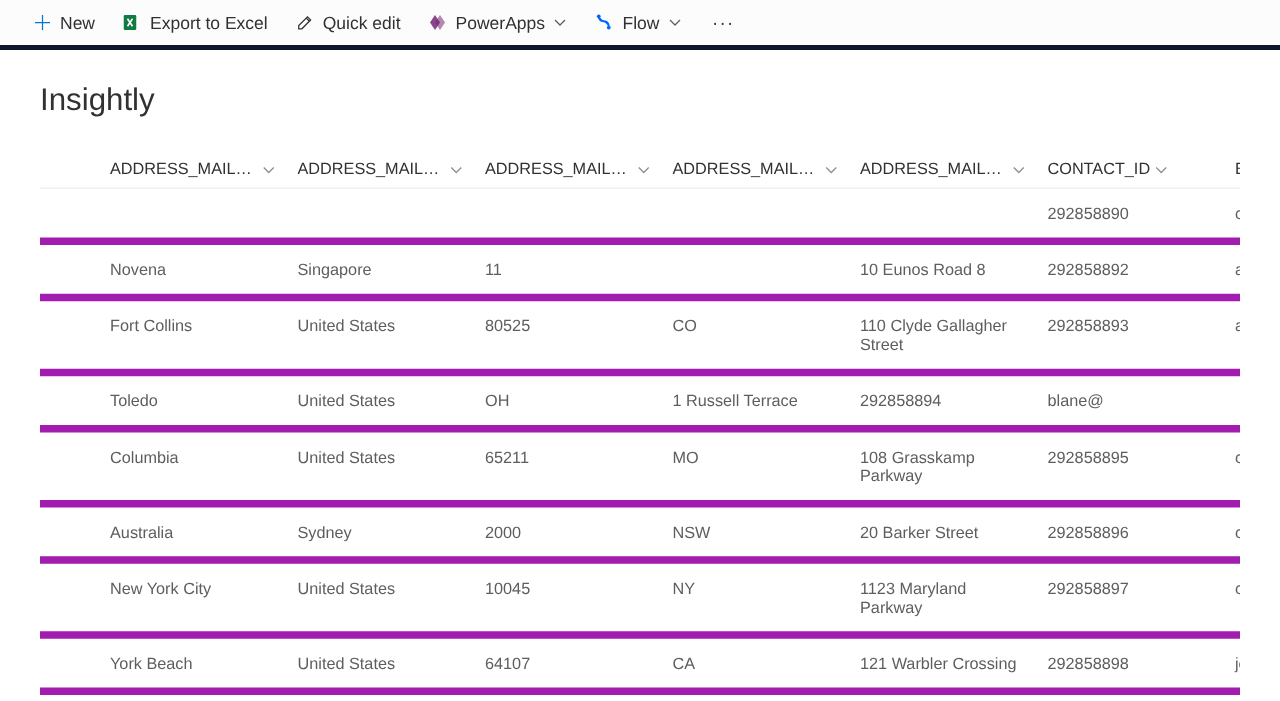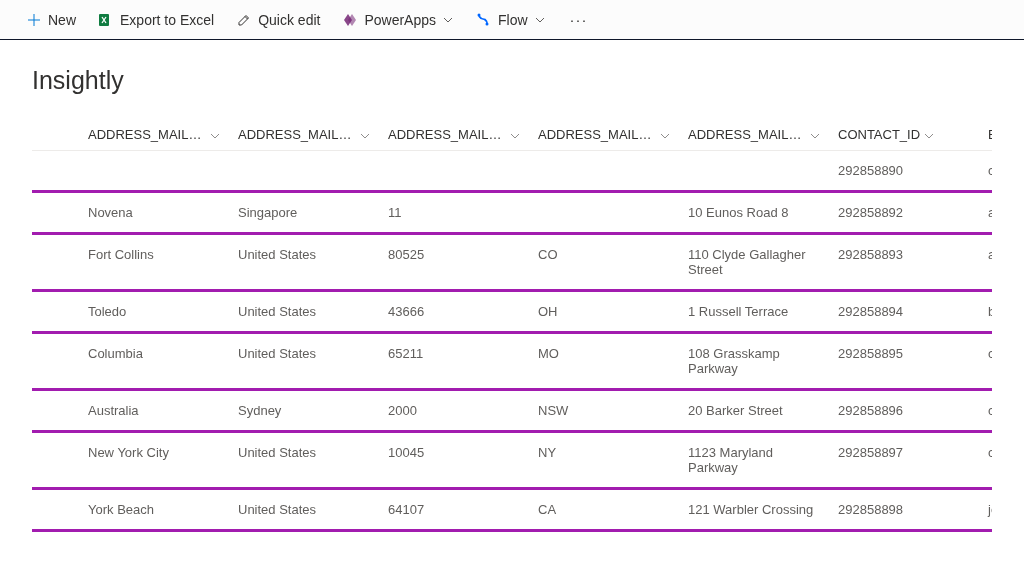--- a/index.html
+++ b/index.html
@@ -8,21 +8,21 @@
       font-size: 14px;
       color: #323130;
       background: #fff;
       overflow-x: hidden;
     }
     .toolbar {
       display: flex;
       align-items: center;
       padding: 6px 18px;
       gap: 6px;
-      border-bottom: 1px solid #0f172a;
+      border-bottom: 4px solid #0f172a;
       background: #fcfcfc;
       height: 40px;
     }
     .toolbar-item {
       display: inline-flex;
       align-items: center;
       gap: 6px;
       padding: 4px 8px;
       cursor: pointer;
       color: #323130;
@@ -83,21 +83,21 @@
       text-overflow: ellipsis;
     }
     .list-header-cell .header-chevron {
       flex-shrink: 0;
       width: 12px;
       height: 12px;
       opacity: 0.7;
     }
     .list-row {
       display: flex;
-      border-bottom: 3px solid #a21caf;
+      border-bottom: 6px solid #a21caf;
       min-height: 42px;
       padding: 12px 0;
     }
     .list-cell {
       font-size: 13px;
       color: #605e5c;
       padding: 0 8px;
       overflow: hidden;
       word-wrap: break-word;
       display: flex;
@@ -266,21 +266,20 @@
           <div class="list-cell col">80525</div>
           <div class="list-cell col">CO</div>
           <div class="list-cell col">110 Clyde Gallagher Street</div>
           <div class="list-cell col">292858893</div>
           <div class="list-cell col">albertle</div>
         </div>
         <div class="list-row">
           <div class="selector-col"></div>
           <div class="list-cell col">Toledo</div>
           <div class="list-cell col">United States</div>
-          <div class="list-cell col">43666</div>
           <div class="list-cell col">OH</div>
           <div class="list-cell col">1 Russell Terrace</div>
           <div class="list-cell col">292858894</div>
           <div class="list-cell col">blane@</div>
         </div>
         <div class="list-row">
           <div class="selector-col"></div>
           <div class="list-cell col">Columbia</div>
           <div class="list-cell col">United States</div>
           <div class="list-cell col">65211</div>

